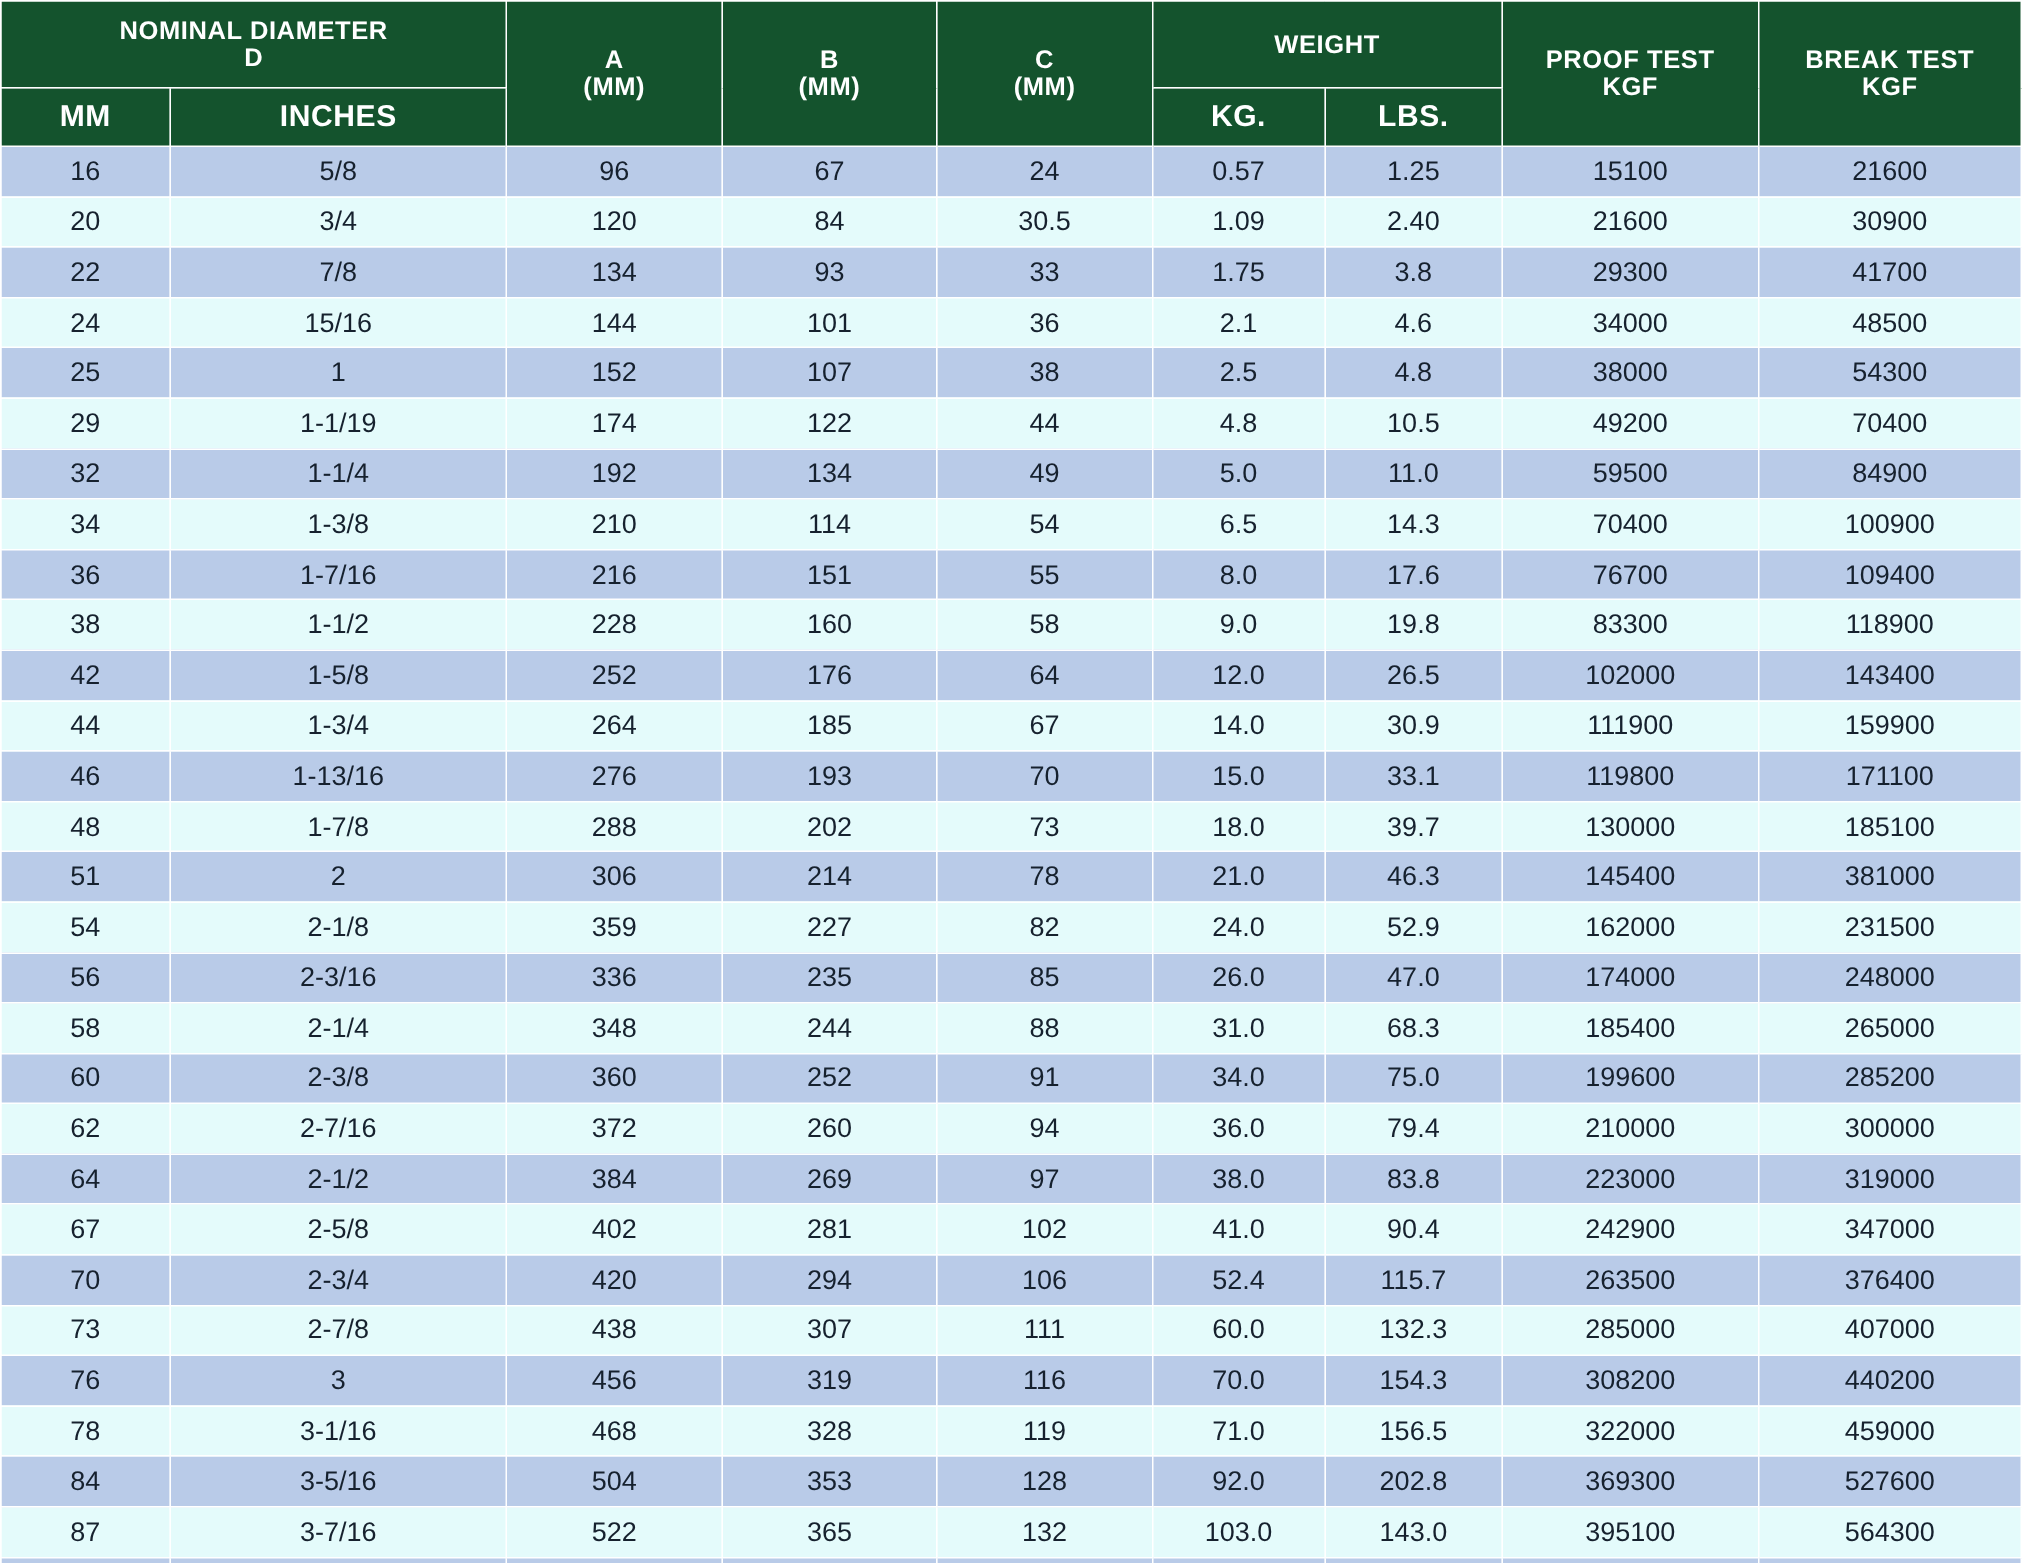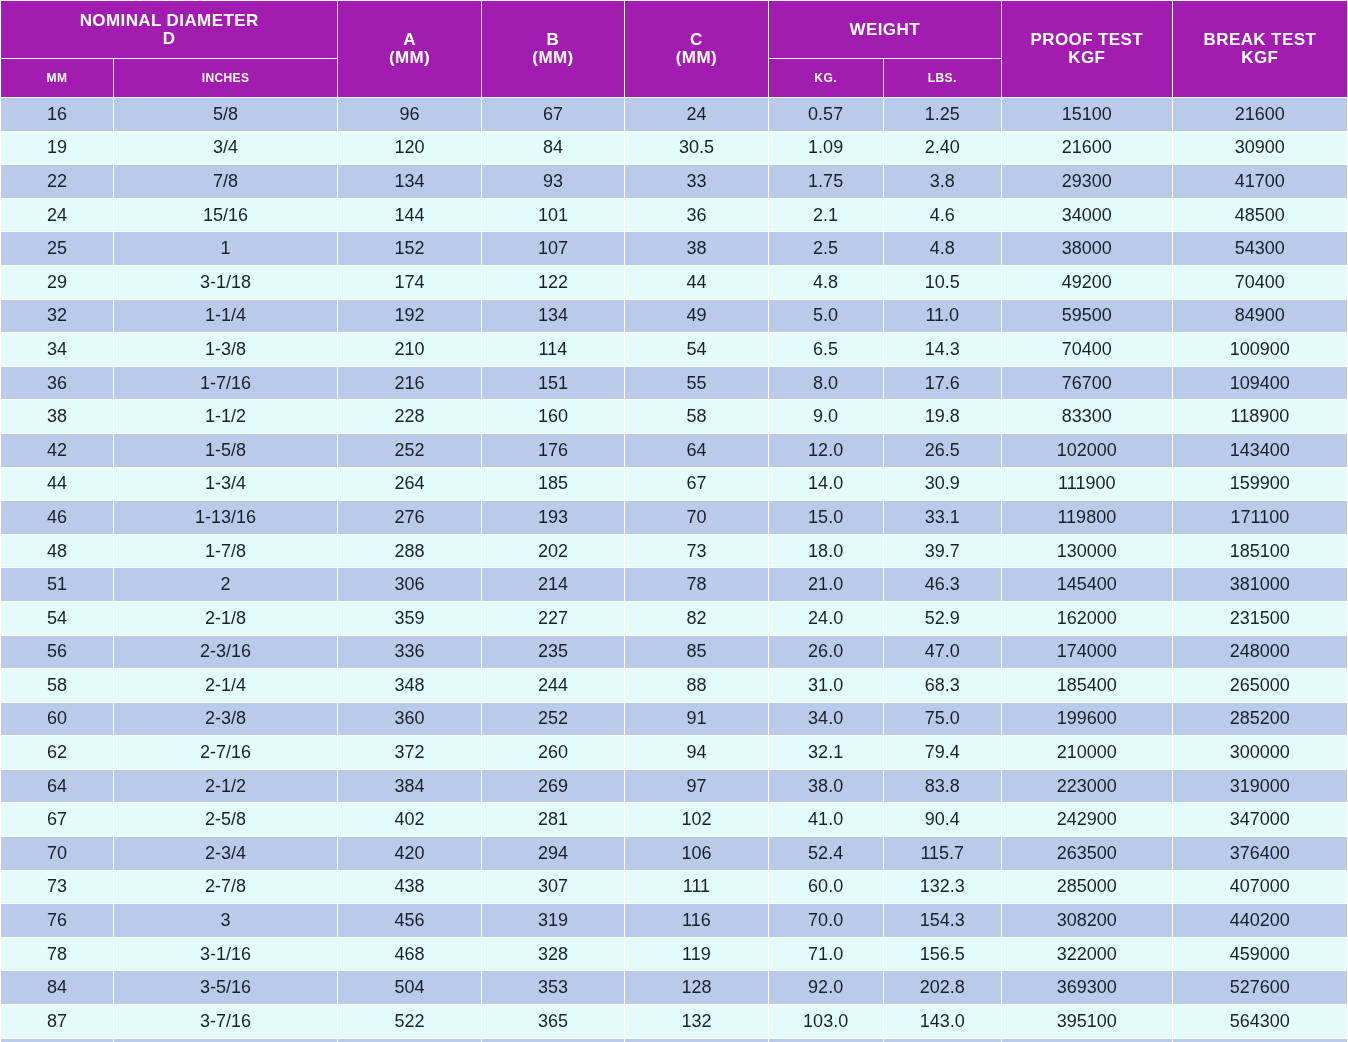--- a/index.html
+++ b/index.html
@@ -17,35 +17,35 @@
     border-collapse: collapse;
     width: 1348px;
     table-layout: fixed;
   }
   table.spec th, table.spec td {
     border: 1px solid #ffffff;
     text-align: center;
     vertical-align: middle;
   }
   thead th {
-    background: #a21caf;
+    background: #14532d;
     color: #ffffff;
     font-weight: bold;
     font-size: 17px;
     letter-spacing: 0.4px;
     padding: 4px 2px;
     line-height: 1.05;
     text-transform: uppercase;
   }
   thead th.tall {
     height: 88px;
   }
   thead th.sub {
     height: 30px;
-    font-size: 12px;
+    font-size: 20px;
   }
   tbody td {
     font-size: 18px;
     color: #16212e;
     height: 32.6px;
     padding: 0;
   }
   tbody tr.odd td {
     background: #b9cbe8;
   }
@@ -111,21 +111,21 @@
         <td>5/8</td>
         <td>96</td>
         <td>67</td>
         <td>24</td>
         <td>0.57</td>
         <td>1.25</td>
         <td>15100</td>
         <td>21600</td>
       </tr>
       <tr class="even">
-        <td>19</td>
+        <td>20</td>
         <td>3/4</td>
         <td>120</td>
         <td>84</td>
         <td>30.5</td>
         <td>1.09</td>
         <td>2.40</td>
         <td>21600</td>
         <td>30900</td>
       </tr>
       <tr class="odd">
@@ -156,21 +156,21 @@
         <td>152</td>
         <td>107</td>
         <td>38</td>
         <td>2.5</td>
         <td>4.8</td>
         <td>38000</td>
         <td>54300</td>
       </tr>
       <tr class="even">
         <td>29</td>
-        <td>3-1/18</td>
+        <td>1-1/19</td>
         <td>174</td>
         <td>122</td>
         <td>44</td>
         <td>4.8</td>
         <td>10.5</td>
         <td>49200</td>
         <td>70400</td>
       </tr>
       <tr class="odd">
         <td>32</td>
@@ -314,21 +314,21 @@
         <td>75.0</td>
         <td>199600</td>
         <td>285200</td>
       </tr>
       <tr class="even">
         <td>62</td>
         <td>2-7/16</td>
         <td>372</td>
         <td>260</td>
         <td>94</td>
-        <td>32.1</td>
+        <td>36.0</td>
         <td>79.4</td>
         <td>210000</td>
         <td>300000</td>
       </tr>
       <tr class="odd">
         <td>64</td>
         <td>2-1/2</td>
         <td>384</td>
         <td>269</td>
         <td>97</td>

